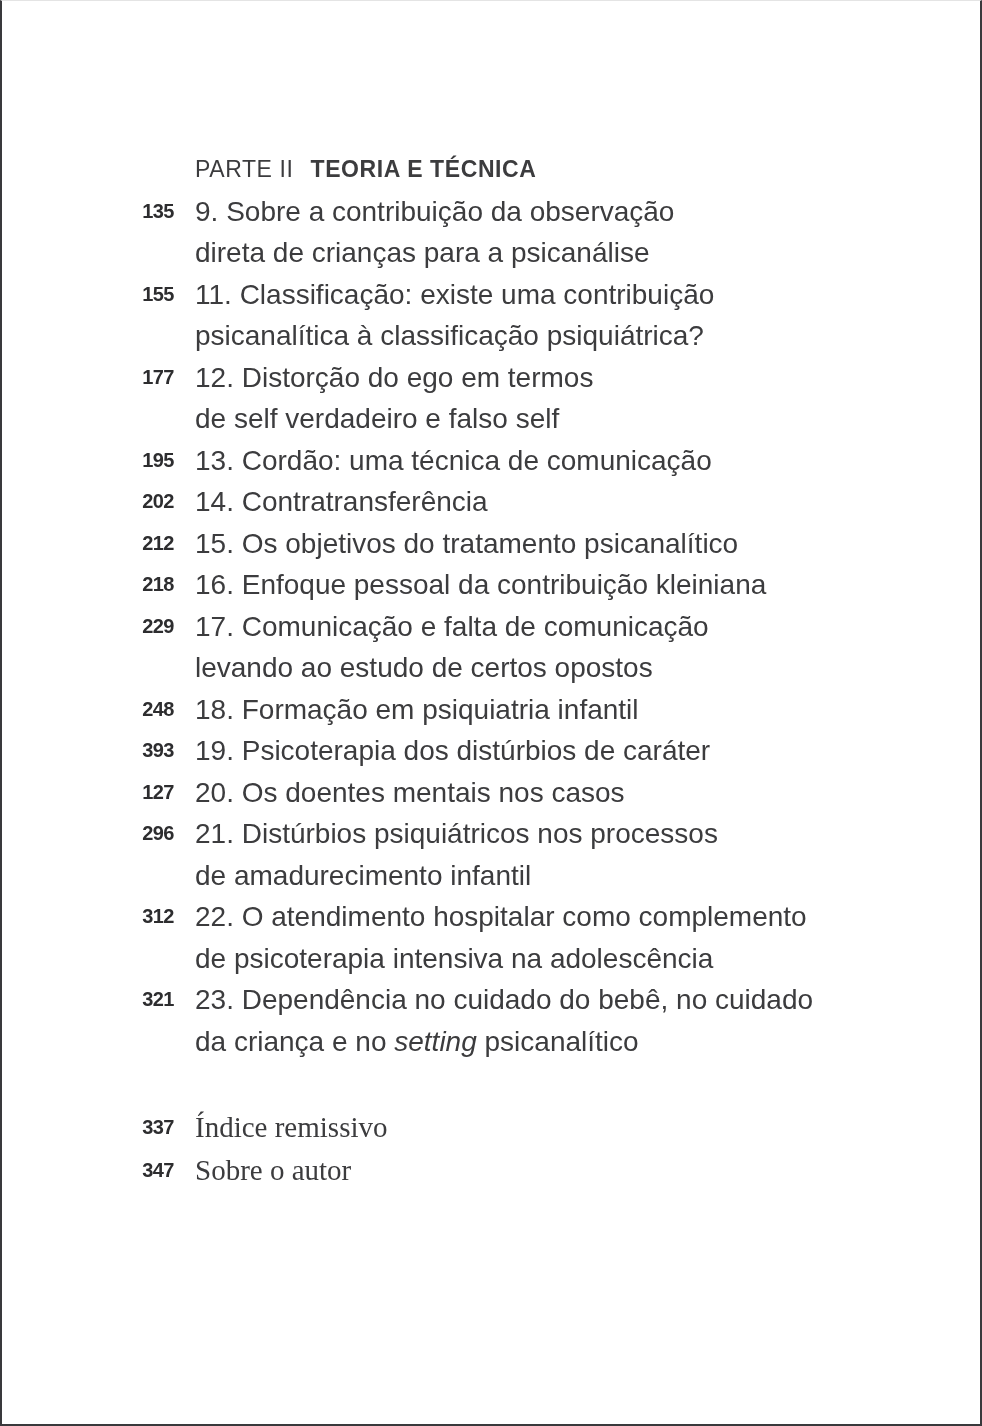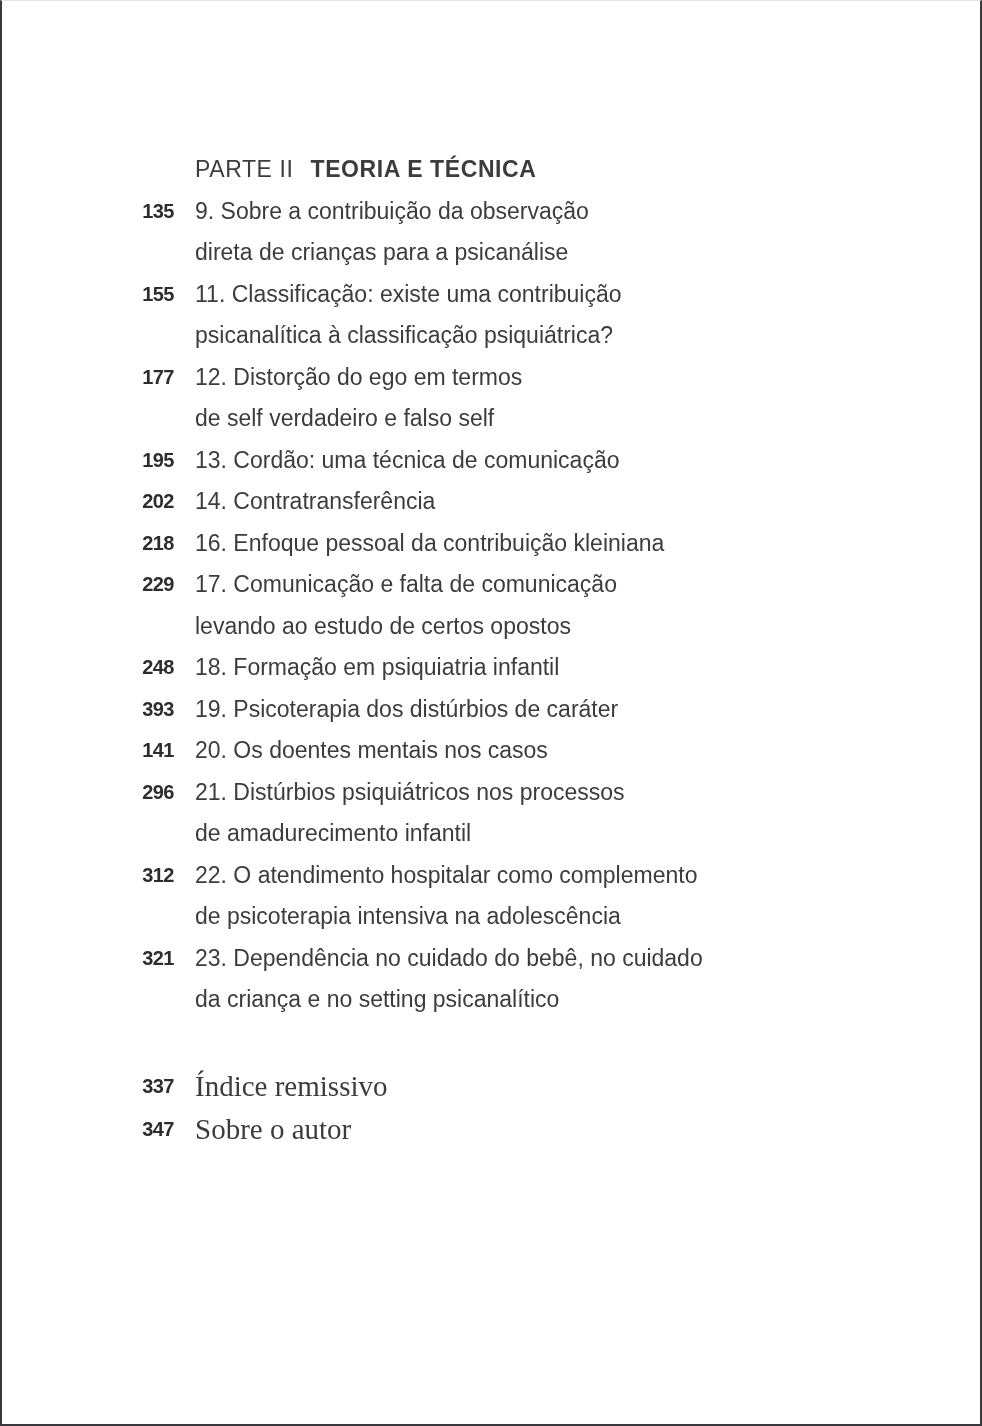--- a/index.html
+++ b/index.html
@@ -41,31 +41,31 @@
     width: 70px;
     text-align: right;
     font-weight: bold;
     font-size: 20px;
     line-height: 41.5px;
     letter-spacing: -0.5px;
     color: var(--num, #2d2d2f);
   }
   .entry .lines {
     margin-left: 21px;
-    font-size: 23px;
+    font-size: 28px;
     line-height: 41.5px;
     color: var(--text, #3c3c3e);
   }
   .entry .line { white-space: nowrap; }
   .seg-strike {
     text-decoration: line-through;
     text-decoration-color: var(--strike, #b2473f);
     text-decoration-thickness: 3px;
   }
-  .seg-italic { }
+  .seg-italic { font-style: italic; }
   .back-matter { margin-top: 44px; }
   .back-matter .entry .lines {
     font-family: "Liberation Serif", serif;
     font-size: 29px;
     line-height: 43px;
     color: var(--text, #3c3c3e);
   }
   .back-matter .entry .num { line-height: 43px; }
 </style>
 </head>
@@ -107,20 +107,26 @@
             <div class="line"><span>13. Cordão: uma técnica de comunicação</span></div>
           </div>
         </div>
         <div class="entry">
           <div class="num">202</div>
           <div class="lines">
             <div class="line"><span>14. Contratransferência</span></div>
           </div>
         </div>
         <div class="entry">
+          <div class="num">212</div>
+          <div class="lines">
+            <div class="line"><span>15. Os objetivos do tratamento psicanalítico</span></div>
+          </div>
+        </div>
+        <div class="entry">
           <div class="num">218</div>
           <div class="lines">
             <div class="line"><span>16. Enfoque pessoal da contribuição kleiniana</span></div>
           </div>
         </div>
         <div class="entry">
           <div class="num">229</div>
           <div class="lines">
             <div class="line"><span>17. Comunicação e falta de comunicação</span></div>
             <div class="line"><span>levando ao estudo de certos opostos</span></div>
@@ -132,21 +138,21 @@
             <div class="line"><span>18. Formação em psiquiatria infantil</span></div>
           </div>
         </div>
         <div class="entry">
           <div class="num">393</div>
           <div class="lines">
             <div class="line"><span>19. Psicoterapia dos distúrbios de caráter</span></div>
           </div>
         </div>
         <div class="entry">
-          <div class="num">141</div>
+          <div class="num">127</div>
           <div class="lines">
             <div class="line"><span>20. Os doentes mentais nos casos</span></div>
           </div>
         </div>
         <div class="entry">
           <div class="num">296</div>
           <div class="lines">
             <div class="line"><span>21. Distúrbios psiquiátricos nos processos</span></div>
             <div class="line"><span>de amadurecimento infantil</span></div>
           </div>

